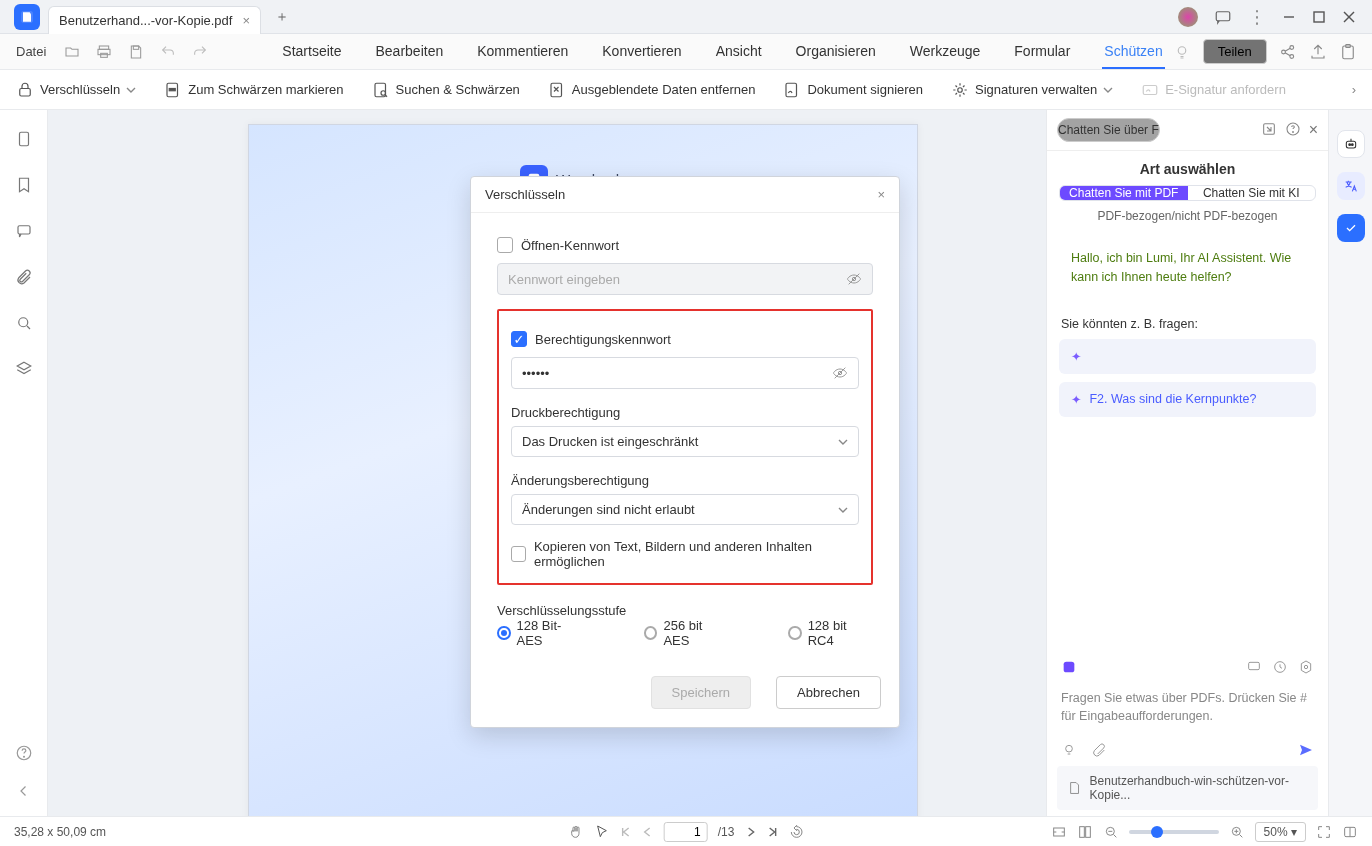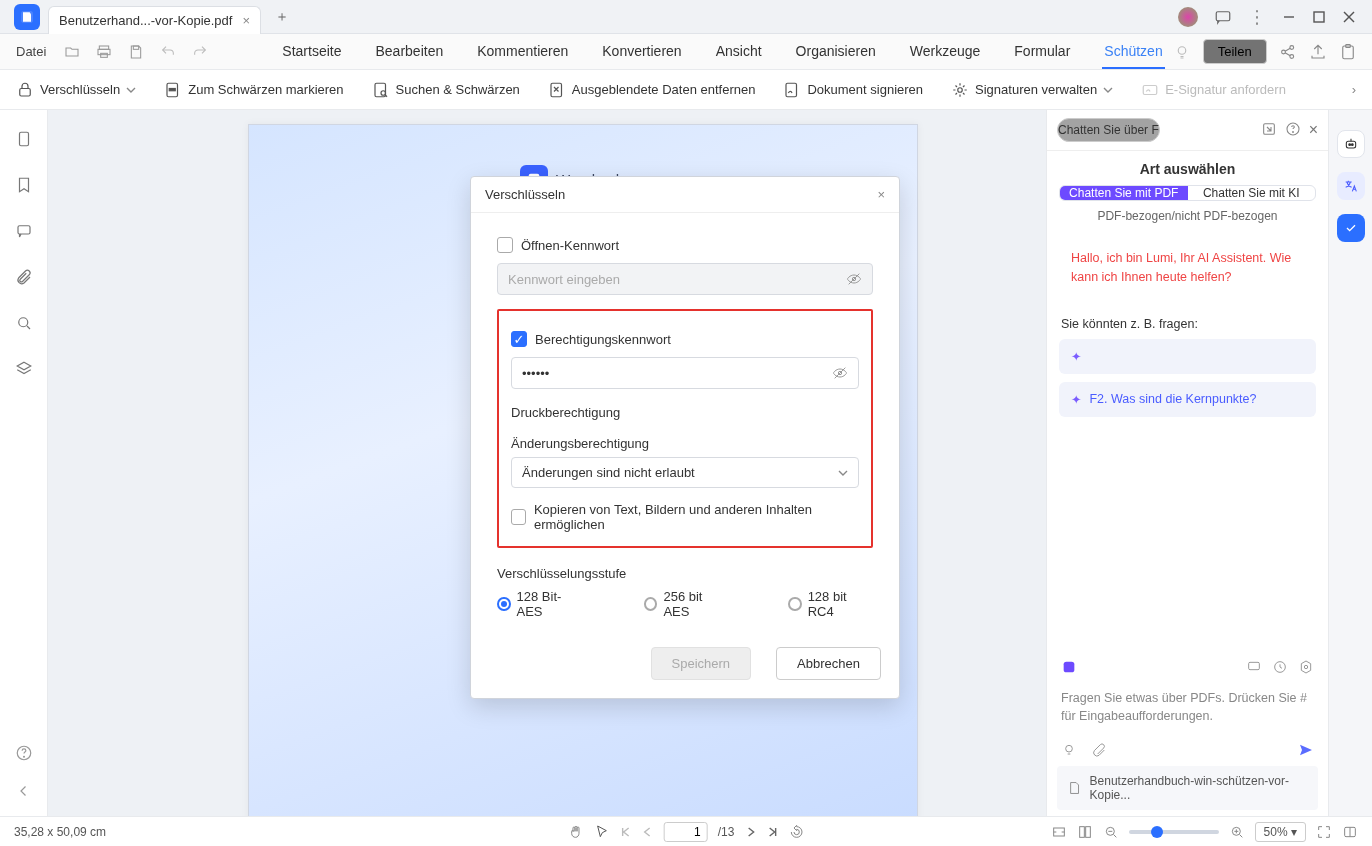--- a/index.html
+++ b/index.html
@@ -56,41 +56,41 @@
 .chk-row { display: flex; align-items: center; gap: 8px; margin-top: 10px; }
 .chk { width: 16px; height: 16px; border: 1px solid #aaa; border-radius: 3px; display: flex; align-items: center; justify-content: center; }
 .chk.on { background: #2b6fff; border-color: #2b6fff; color: #fff; }
 .inp { width: 100%; margin-top: 10px; border: 1px solid #d7dae0; border-radius: 4px; padding: 7px 10px; font-size: 13px; display: flex; align-items: center; justify-content: space-between; }
 .inp.disabled { background: #f2f3f5; color: #aaa; }
 .eye { color: #999; }
 .field-label { margin-top: 16px; font-size: 13px; color: #333; }
 .sel { width: 100%; margin-top: 6px; border: 1px solid #d7dae0; border-radius: 4px; padding: 7px 10px; font-size: 13px; display: flex; align-items: center; justify-content: space-between; background: #fff; cursor: pointer; }
 .red-box { border: 2px solid #e5322d; border-radius: 2px; margin-top: 14px; padding: 10px 12px 14px; }
 .enc-label { margin-top: 18px; font-size: 13px; }
-.radio-row { display: flex; gap: 60px; margin-top: 8px; font-size: 13px; }
+.radio-row { display: flex; gap: 60px; font-size: 13px; }
 .radio { display: flex; align-items: center; gap: 6px; }
 .r-circ { width: 14px; height: 14px; border: 2px solid #aaa; border-radius: 50%; display: flex; align-items: center; justify-content: center; }
 .r-circ.on { border-color: #2b6fff; }
 .r-dot { width: 6px; height: 6px; background: #2b6fff; border-radius: 50%; }
 .modal-ft { display: flex; justify-content: flex-end; gap: 25px; padding: 14px 18px 18px; }
 .btn { padding: 8px 20px; border-radius: 4px; font-size: 13px; cursor: pointer; }
 .btn-primary { background: #eee; color: #aaa; border: 1px solid #e1e1e1; }
 .btn-secondary { background: #fff; color: #333; border: 1px solid #ccc; }
 
 
 .right-panel { width: 282px; background: #fff; border-left: 1px solid #e8eaed; display: flex; flex-direction: column; }
 .rp-top { display: flex; align-items: center; padding: 8px 10px; gap: 6px; border-bottom: 1px solid #eee; }
 .rp-chip { border: 1px solid #ccc; border-radius: 12px; padding: 4px 0; font-size: 12px; background: #a3a3a3; }
 .rp-icons { margin-left: auto; display: flex; gap: 8px; color: #777; }
 .rp-title { text-align: center; font-weight: 600; font-size: 14px; padding: 10px 0 8px; }
 .rp-tabs { display: flex; margin: 0 12px; border: 1px solid #e0e3ea; border-radius: 6px; overflow: hidden; font-size: 12px; }
 .rp-tab { flex: 1; text-align: center; padding: 0 4px; cursor: pointer; }
 .rp-tab.active { background: #6d4aff; color: #fff; }
 .rp-sub { text-align: center; font-size: 12px; color: #666; padding: 8px 0 12px; }
-.ai-msg { margin: 4px 12px 12px; padding: 10px 12px; background: #fff; border-radius: 6px; font-size: 12.5px; line-height: 1.5; color: #ef4444; }
+.ai-msg { margin: 4px 12px 12px; padding: 10px 12px; background: #fff; border-radius: 6px; font-size: 12.5px; line-height: 1.5; color: #4d7c0f; }
 .ai-suggest-hd { margin: 8px 14px 8px; font-size: 12.5px; color: #333; }
 .ai-sug { margin: 0 12px 8px; padding: 10px 12px; background: #f1f3fb; border-radius: 6px; font-size: 12.5px; color: #4a5cff; display: flex; gap: 8px; }
 .ai-sug .spark { color: #7a5cff; }
 .rp-input-hint { margin: 8px 14px; font-size: 12.5px; color: #888; line-height: 1.5; }
 .rp-icons-row { display: flex; align-items: center; padding: 8px 14px; gap: 14px; color: #888; }
 .rp-send { margin-left: auto; color: #5a6cff; }
 .rp-file { margin: 0 10px 6px; padding: 8px 10px; background: #f6f7fa; border-radius: 4px; display: flex; align-items: center; gap: 8px; font-size: 12px; color: #555; }
 
 
 .far-rail { width: 44px; background: #f5f6f9; border-left: 1px solid #e8eaed; display: flex; flex-direction: column; align-items: center; padding-top: 20px; gap: 14px; }
@@ -447,20 +447,26 @@
       </div>
       <div class="inp">
         <span>••••••</span>
         <svg class="ic eye" viewBox="0 0 24 24" fill="none" stroke="currentColor" stroke-width="1.5">
             <path d="M2 12s3.5-6 10-6 10 6 10 6-3.5 6-10 6-10-6-10-6z"></path>
             <circle cx="12" cy="12" r="2.5"></circle>
             <line x1="4" y1="20" x2="20" y2="4"></line>
           </svg>
       </div>
       <div class="field-label">Druckberechtigung</div>
+      <div class="sel">
+        <span>Das Drucken ist eingeschränkt</span>
+        <svg width="10" height="10" viewBox="0 0 10 10">
+            <path d="M1 3l4 4 4-4" fill="none" stroke="#888" stroke-width="1.4"></path>
+          </svg>
+      </div>
       <div class="field-label">Änderungsberechtigung</div>
       <div class="sel">
         <span>Änderungen sind nicht erlaubt</span>
         <svg width="10" height="10" viewBox="0 0 10 10">
             <path d="M1 3l4 4 4-4" fill="none" stroke="#888" stroke-width="1.4"></path>
           </svg>
       </div>
       <div class="chk-row" style="margin-top:14px;">
         <div class="chk"></div>
         <span>Kopieren von Text, Bildern und anderen Inhalten ermöglichen</span>

